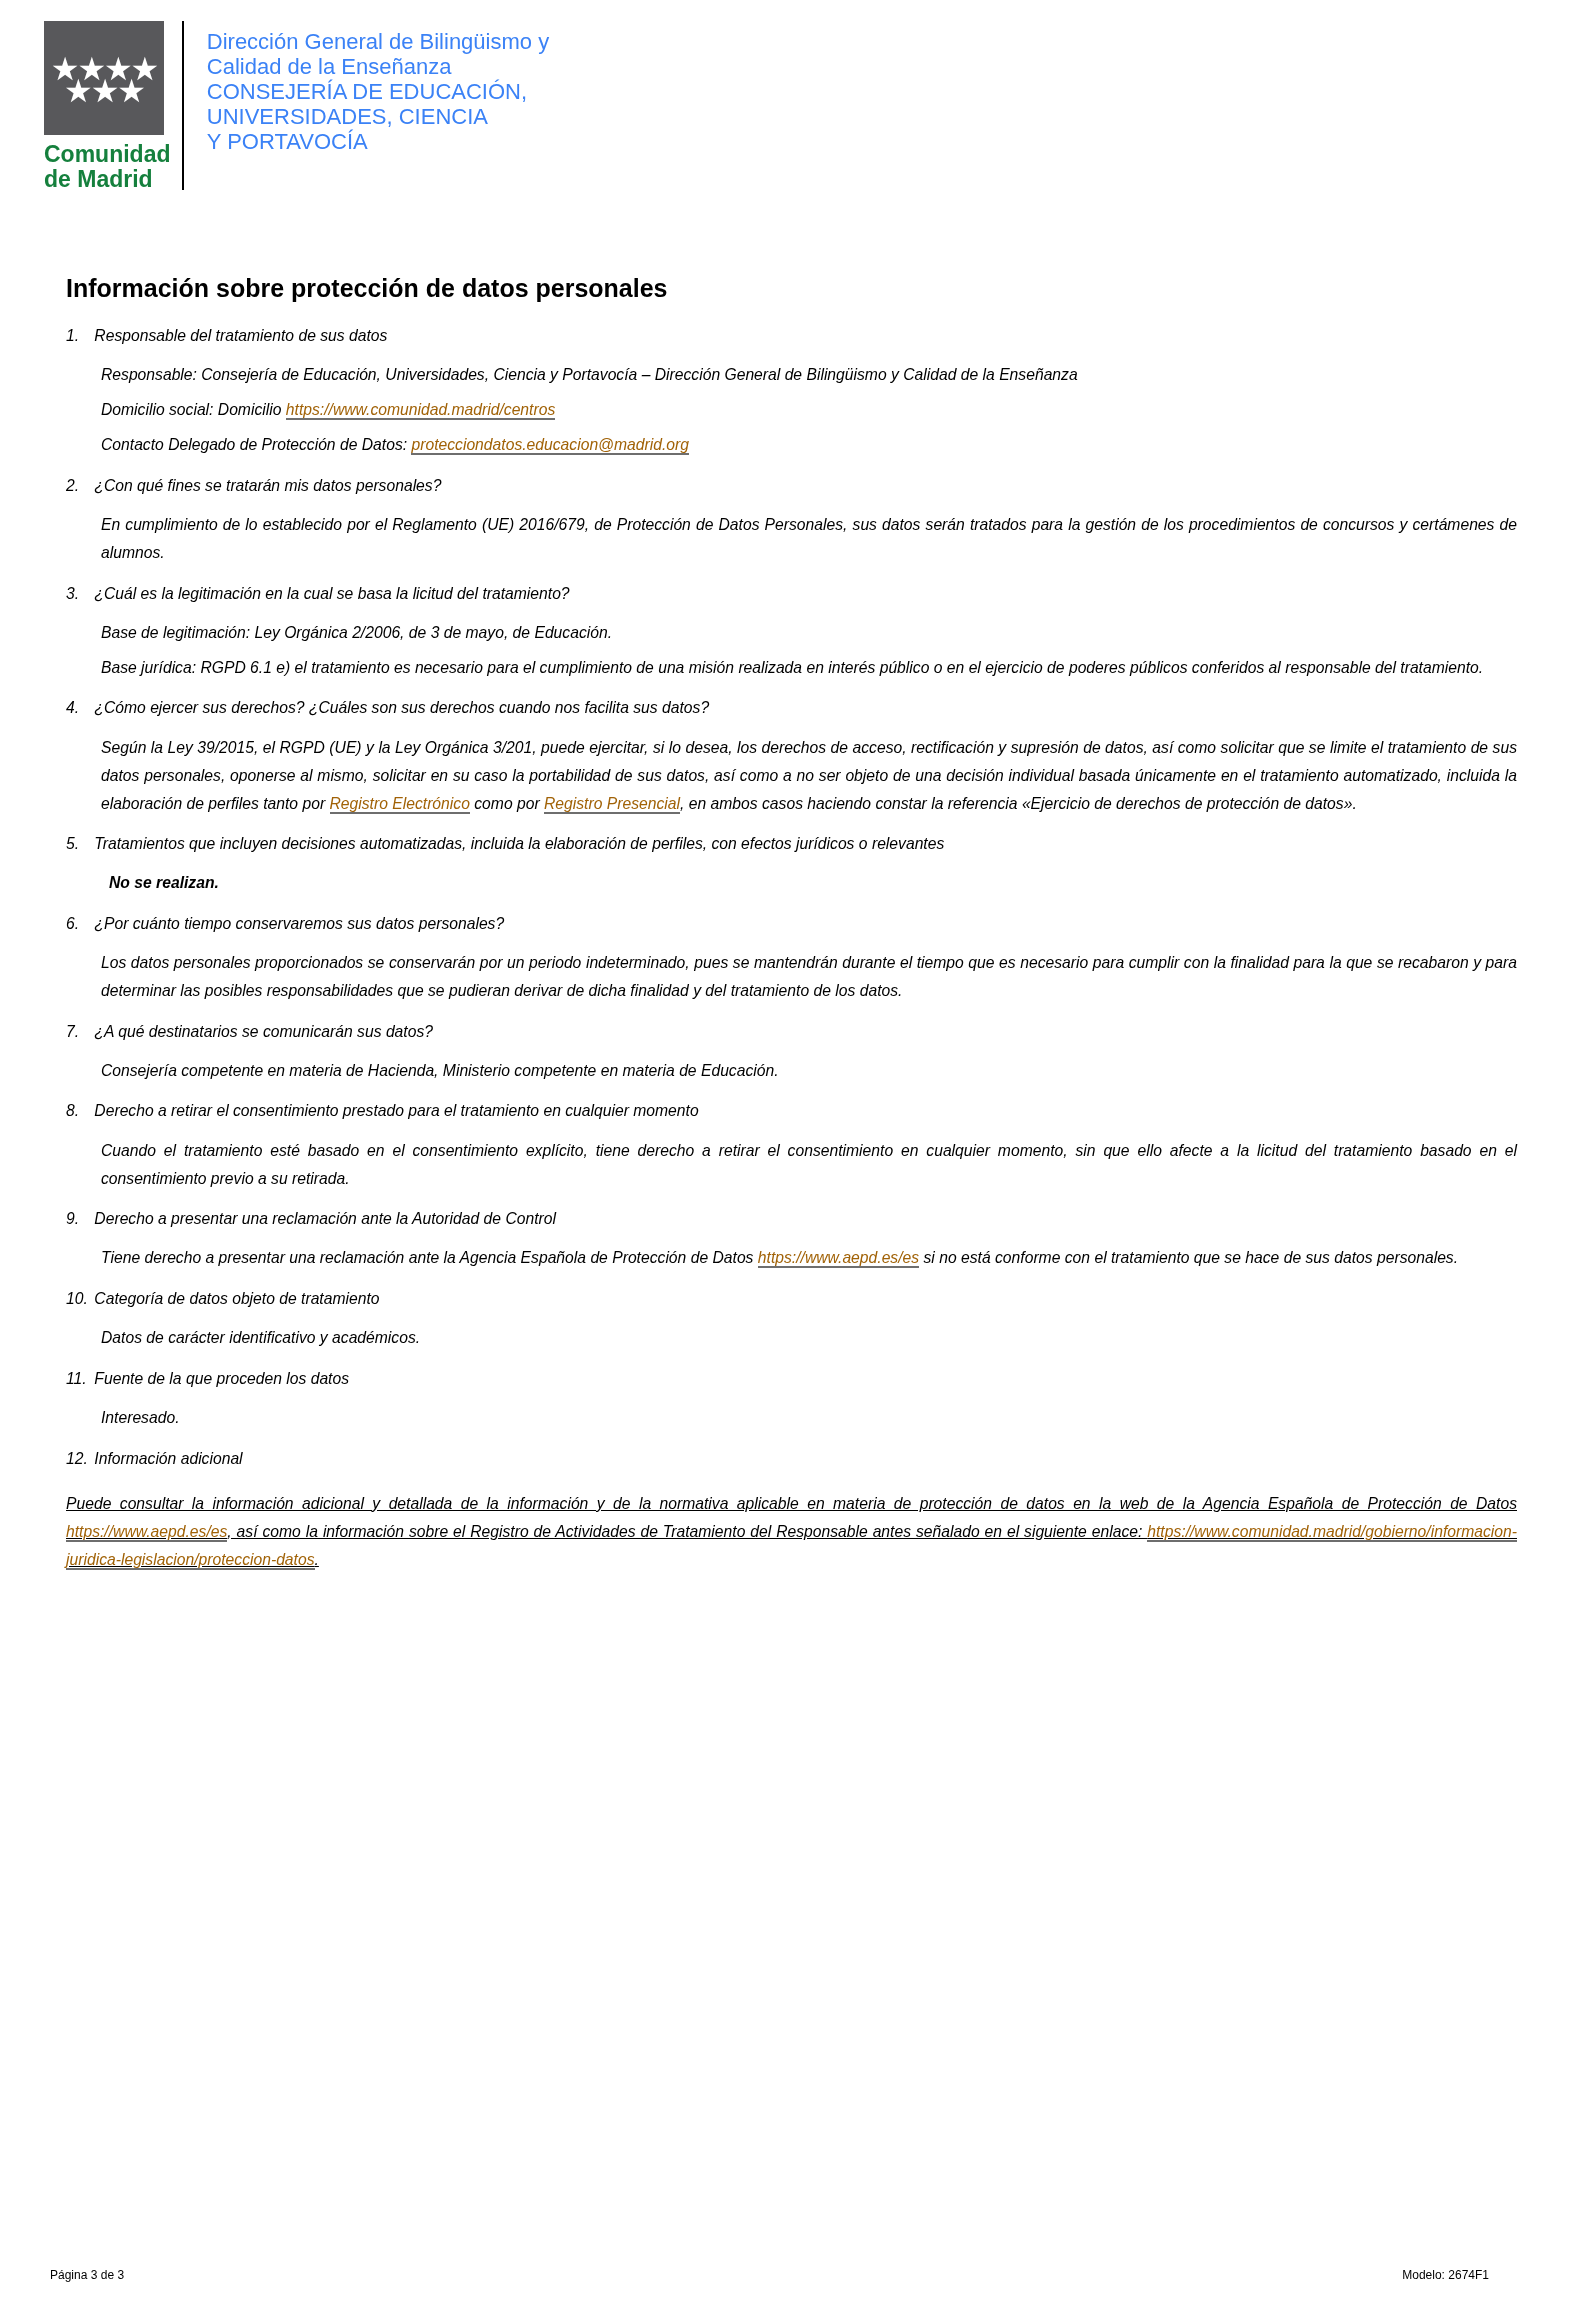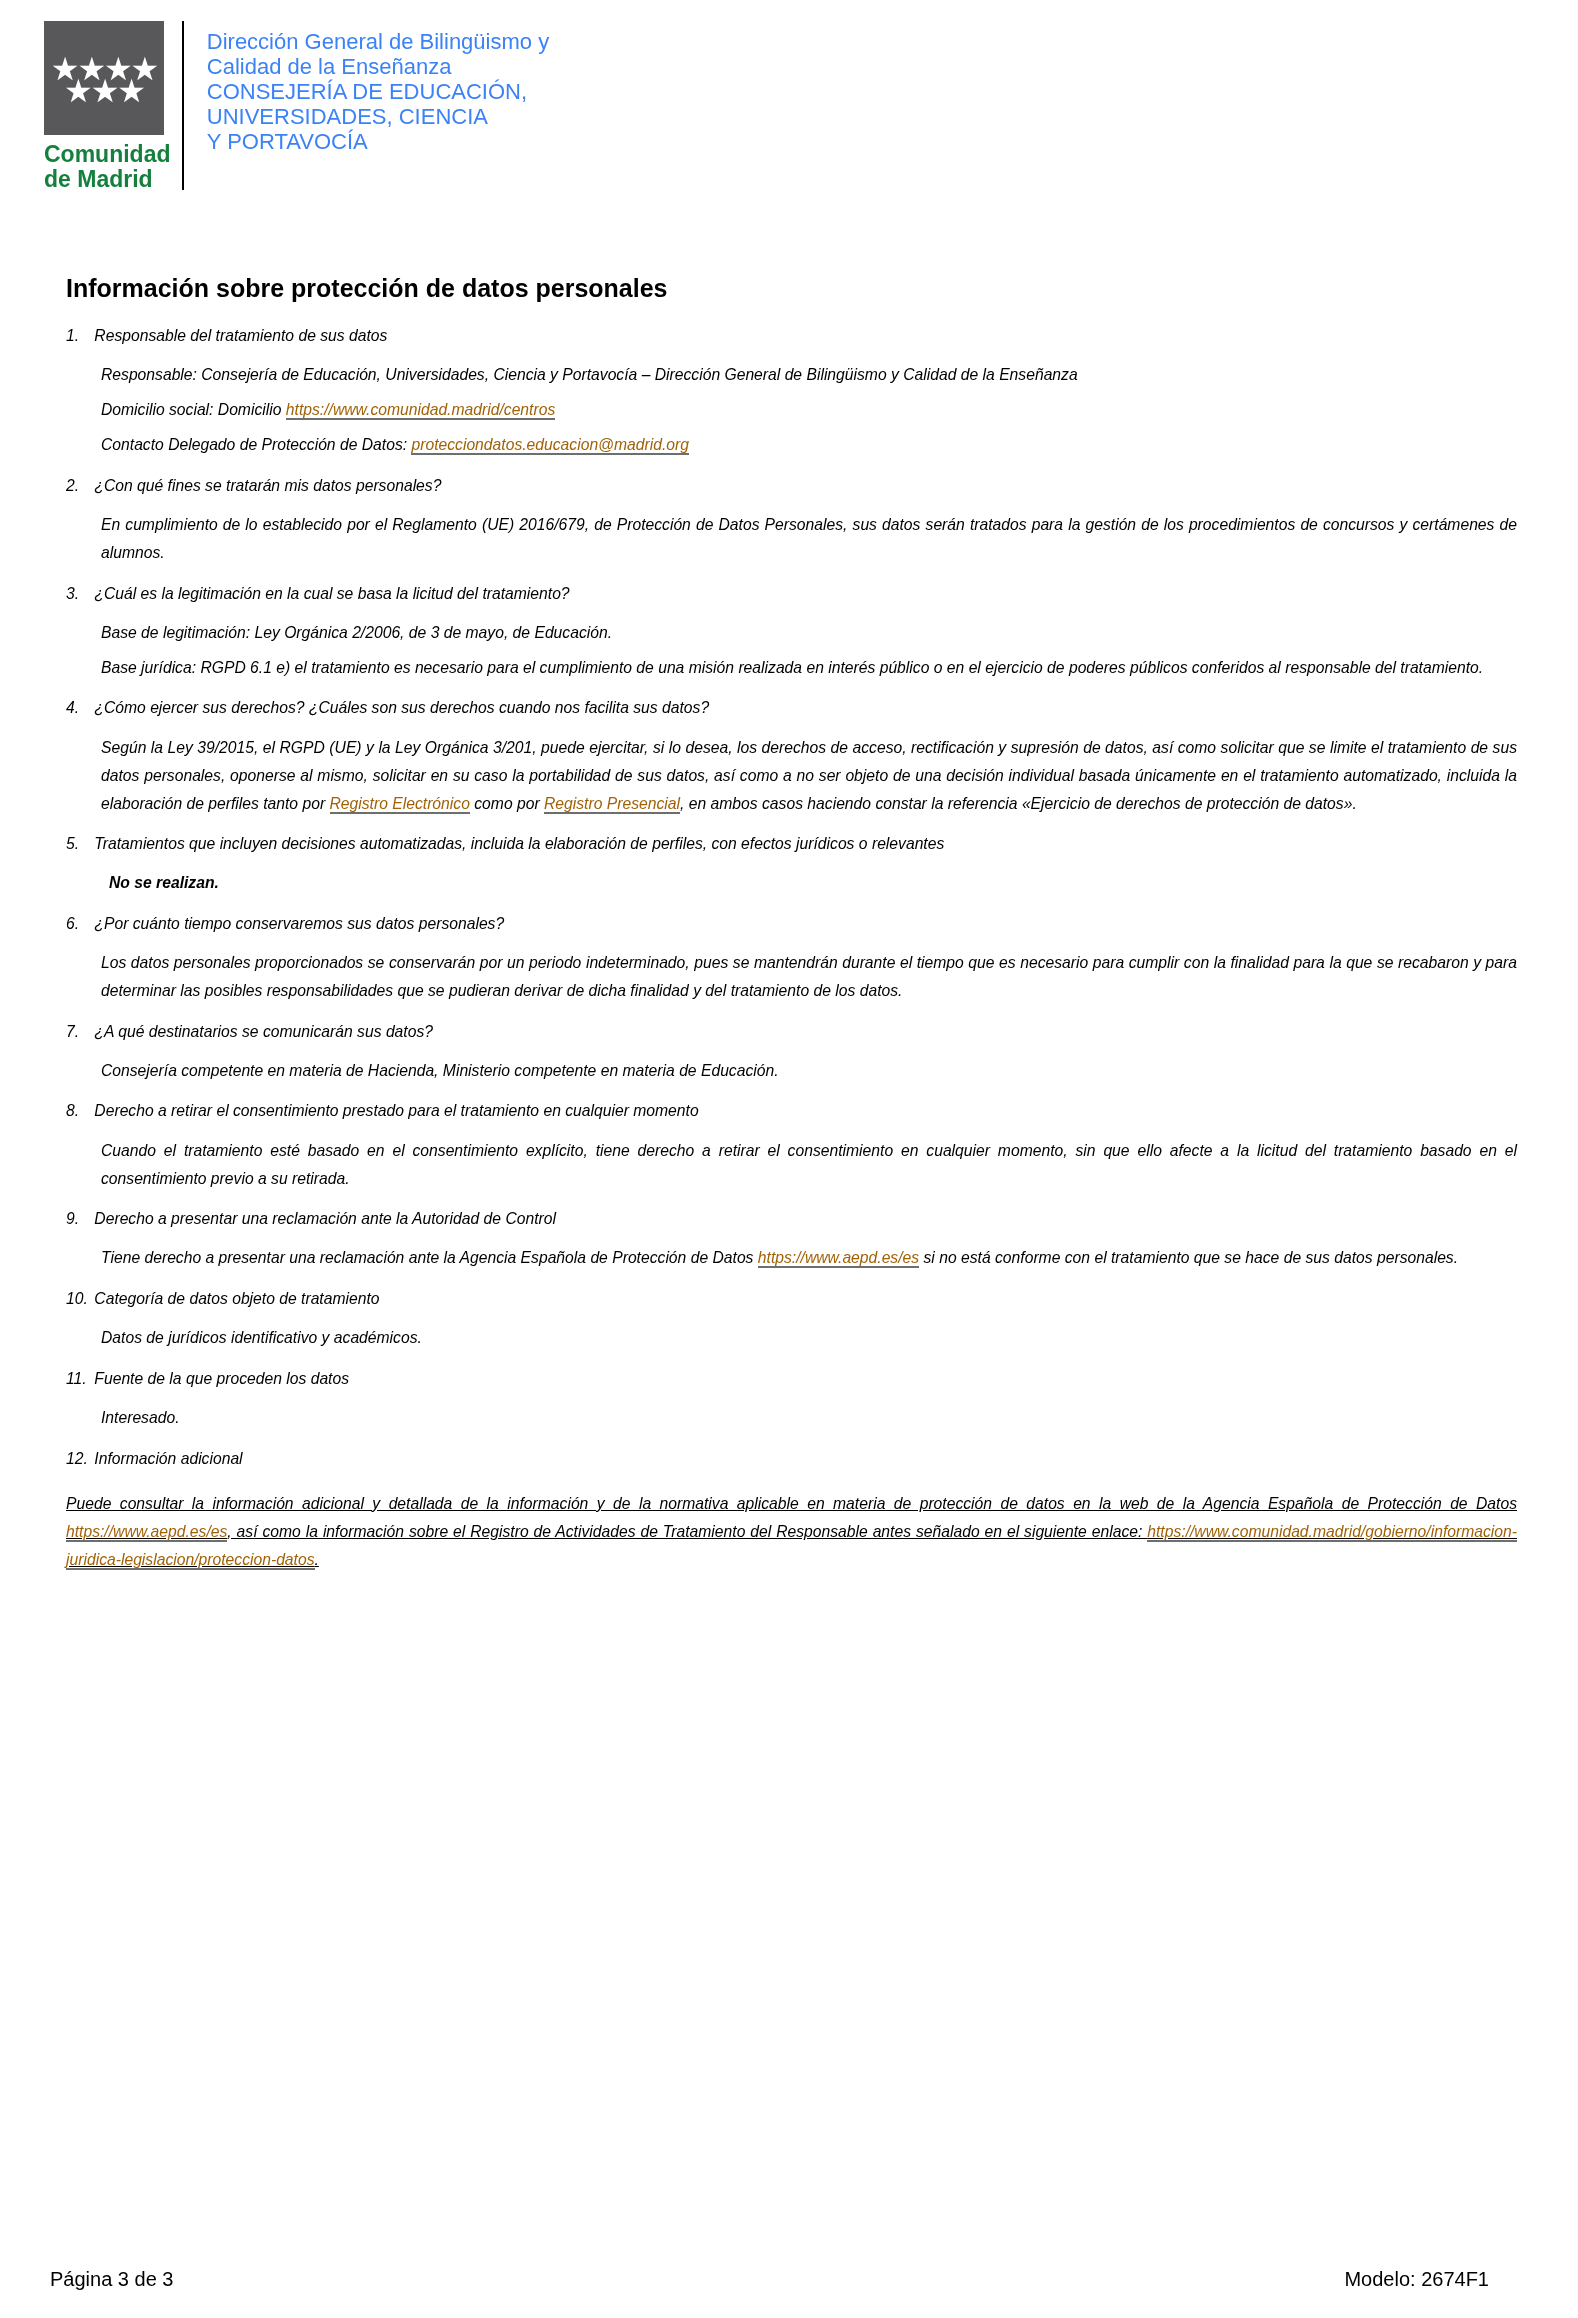--- a/index.html
+++ b/index.html
@@ -110,21 +110,21 @@
   }
 
   
   .footer{
     position:absolute;
     top:2268px;
     left:50px;
     right:89px;
     display:flex;
     justify-content:space-between;
-    font-size:20px;
+    font-size:12px;
     font-style:normal;
     color:#000;
   }
 </style>
 </head>
 <body>
 
 <div class="page">
 
   <div class="header">
@@ -166,21 +166,21 @@
         <div class="sec-para extra-indent"><span>No se realizan.</span></div>
         <div class="sec-heading"><span class="sec-num">6.</span><span class="sec-title"> ¿Por cuánto tiempo conservaremos sus datos personales?</span></div>
         <div class="sec-para"><span>Los datos personales proporcionados se conservarán por un periodo indeterminado, pues se mantendrán durante el tiempo que es necesario para cumplir con la finalidad para la que se recabaron y para determinar las posibles responsabilidades que se pudieran derivar de dicha finalidad y del tratamiento de los datos.</span></div>
         <div class="sec-heading"><span class="sec-num">7.</span><span class="sec-title"> ¿A qué destinatarios se comunicarán sus datos?</span></div>
         <div class="sec-para"><span>Consejería competente en materia de Hacienda, Ministerio competente en materia de Educación.</span></div>
         <div class="sec-heading"><span class="sec-num">8.</span><span class="sec-title"> Derecho a retirar el consentimiento prestado para el tratamiento en cualquier momento</span></div>
         <div class="sec-para"><span>Cuando el tratamiento esté basado en el consentimiento explícito, tiene derecho a retirar el consentimiento en cualquier momento, sin que ello afecte a la licitud del tratamiento basado en el consentimiento previo a su retirada.</span></div>
         <div class="sec-heading"><span class="sec-num">9.</span><span class="sec-title"> Derecho a presentar una reclamación ante la Autoridad de Control</span></div>
         <div class="sec-para"><span>Tiene derecho a presentar una reclamación ante la Agencia Española de Protección de Datos </span><span class="doc-link">https://www.aepd.es/es</span><span> si no está conforme con el tratamiento que se hace de sus datos personales.</span></div>
         <div class="sec-heading"><span class="sec-num">10.</span><span class="sec-title"> Categoría de datos objeto de tratamiento</span></div>
-        <div class="sec-para"><span>Datos de jurídicos identificativo y académicos.</span></div>
+        <div class="sec-para"><span>Datos de carácter identificativo y académicos.</span></div>
         <div class="sec-heading"><span class="sec-num">11.</span><span class="sec-title"> Fuente de la que proceden los datos</span></div>
         <div class="sec-para"><span>Interesado.</span></div>
         <div class="sec-heading"><span class="sec-num">12.</span><span class="sec-title"> Información adicional</span></div>
       </div>
     <div class="closing-para"><span>Puede consultar la información adicional y detallada de la información y de la normativa aplicable en materia de protección de datos en la web de la Agencia Española de Protección de Datos </span><span class="doc-link">https://www.aepd.es/es</span><span>, así como la información sobre el Registro de Actividades de Tratamiento del Responsable antes señalado en el siguiente enlace: </span><span class="doc-link">https://www.comunidad.madrid/gobierno/informacion-juridica-legislacion/proteccion-datos</span><span>.</span></div>
   </div>
 
   <div class="footer">
     <span>Página 3 de 3</span>
     <span>Modelo: 2674F1</span>

